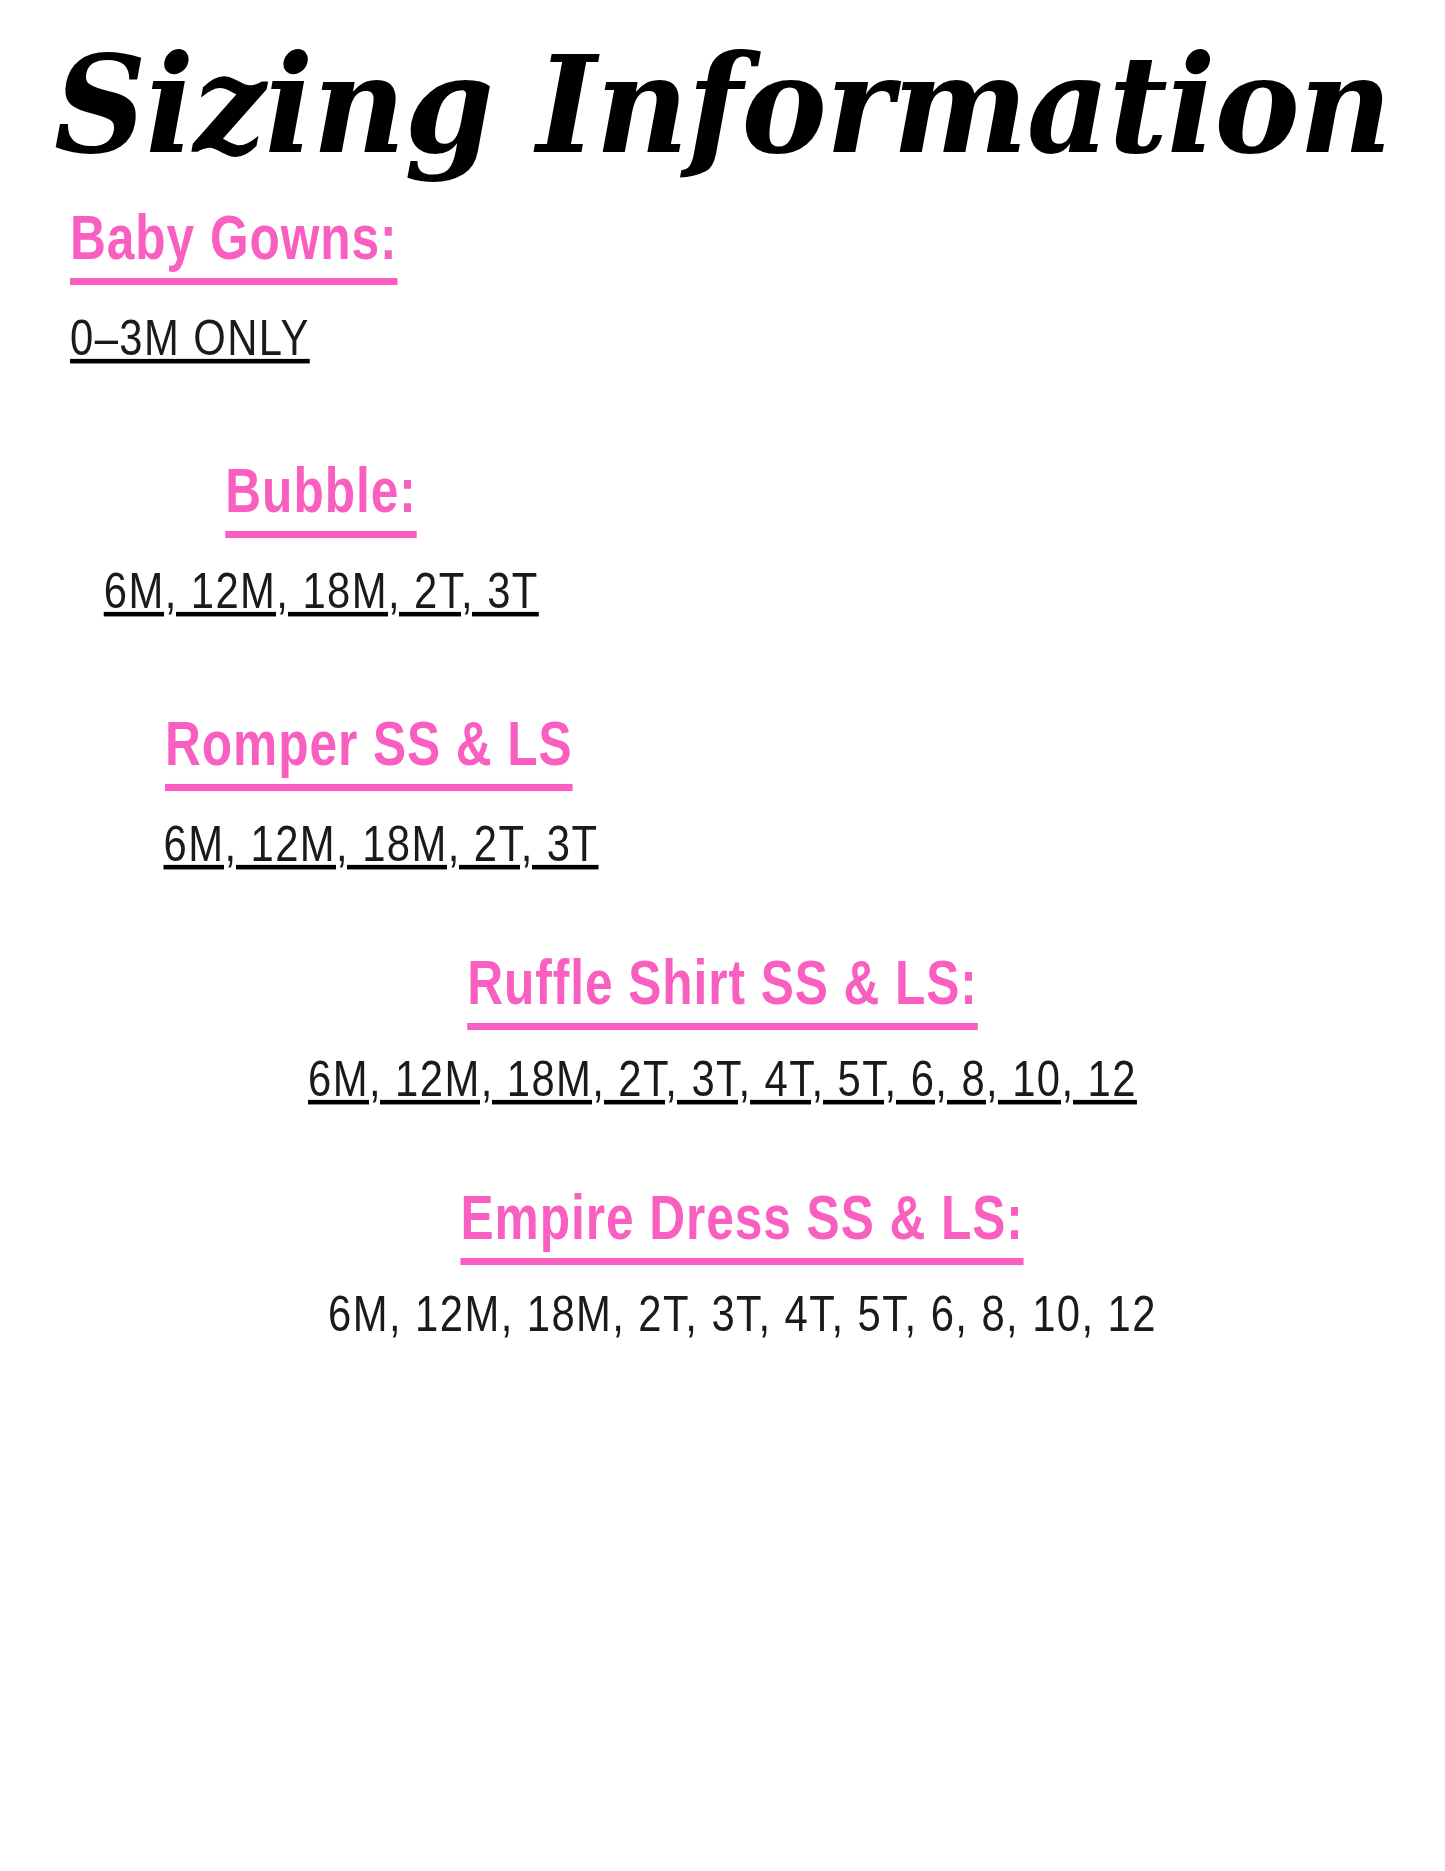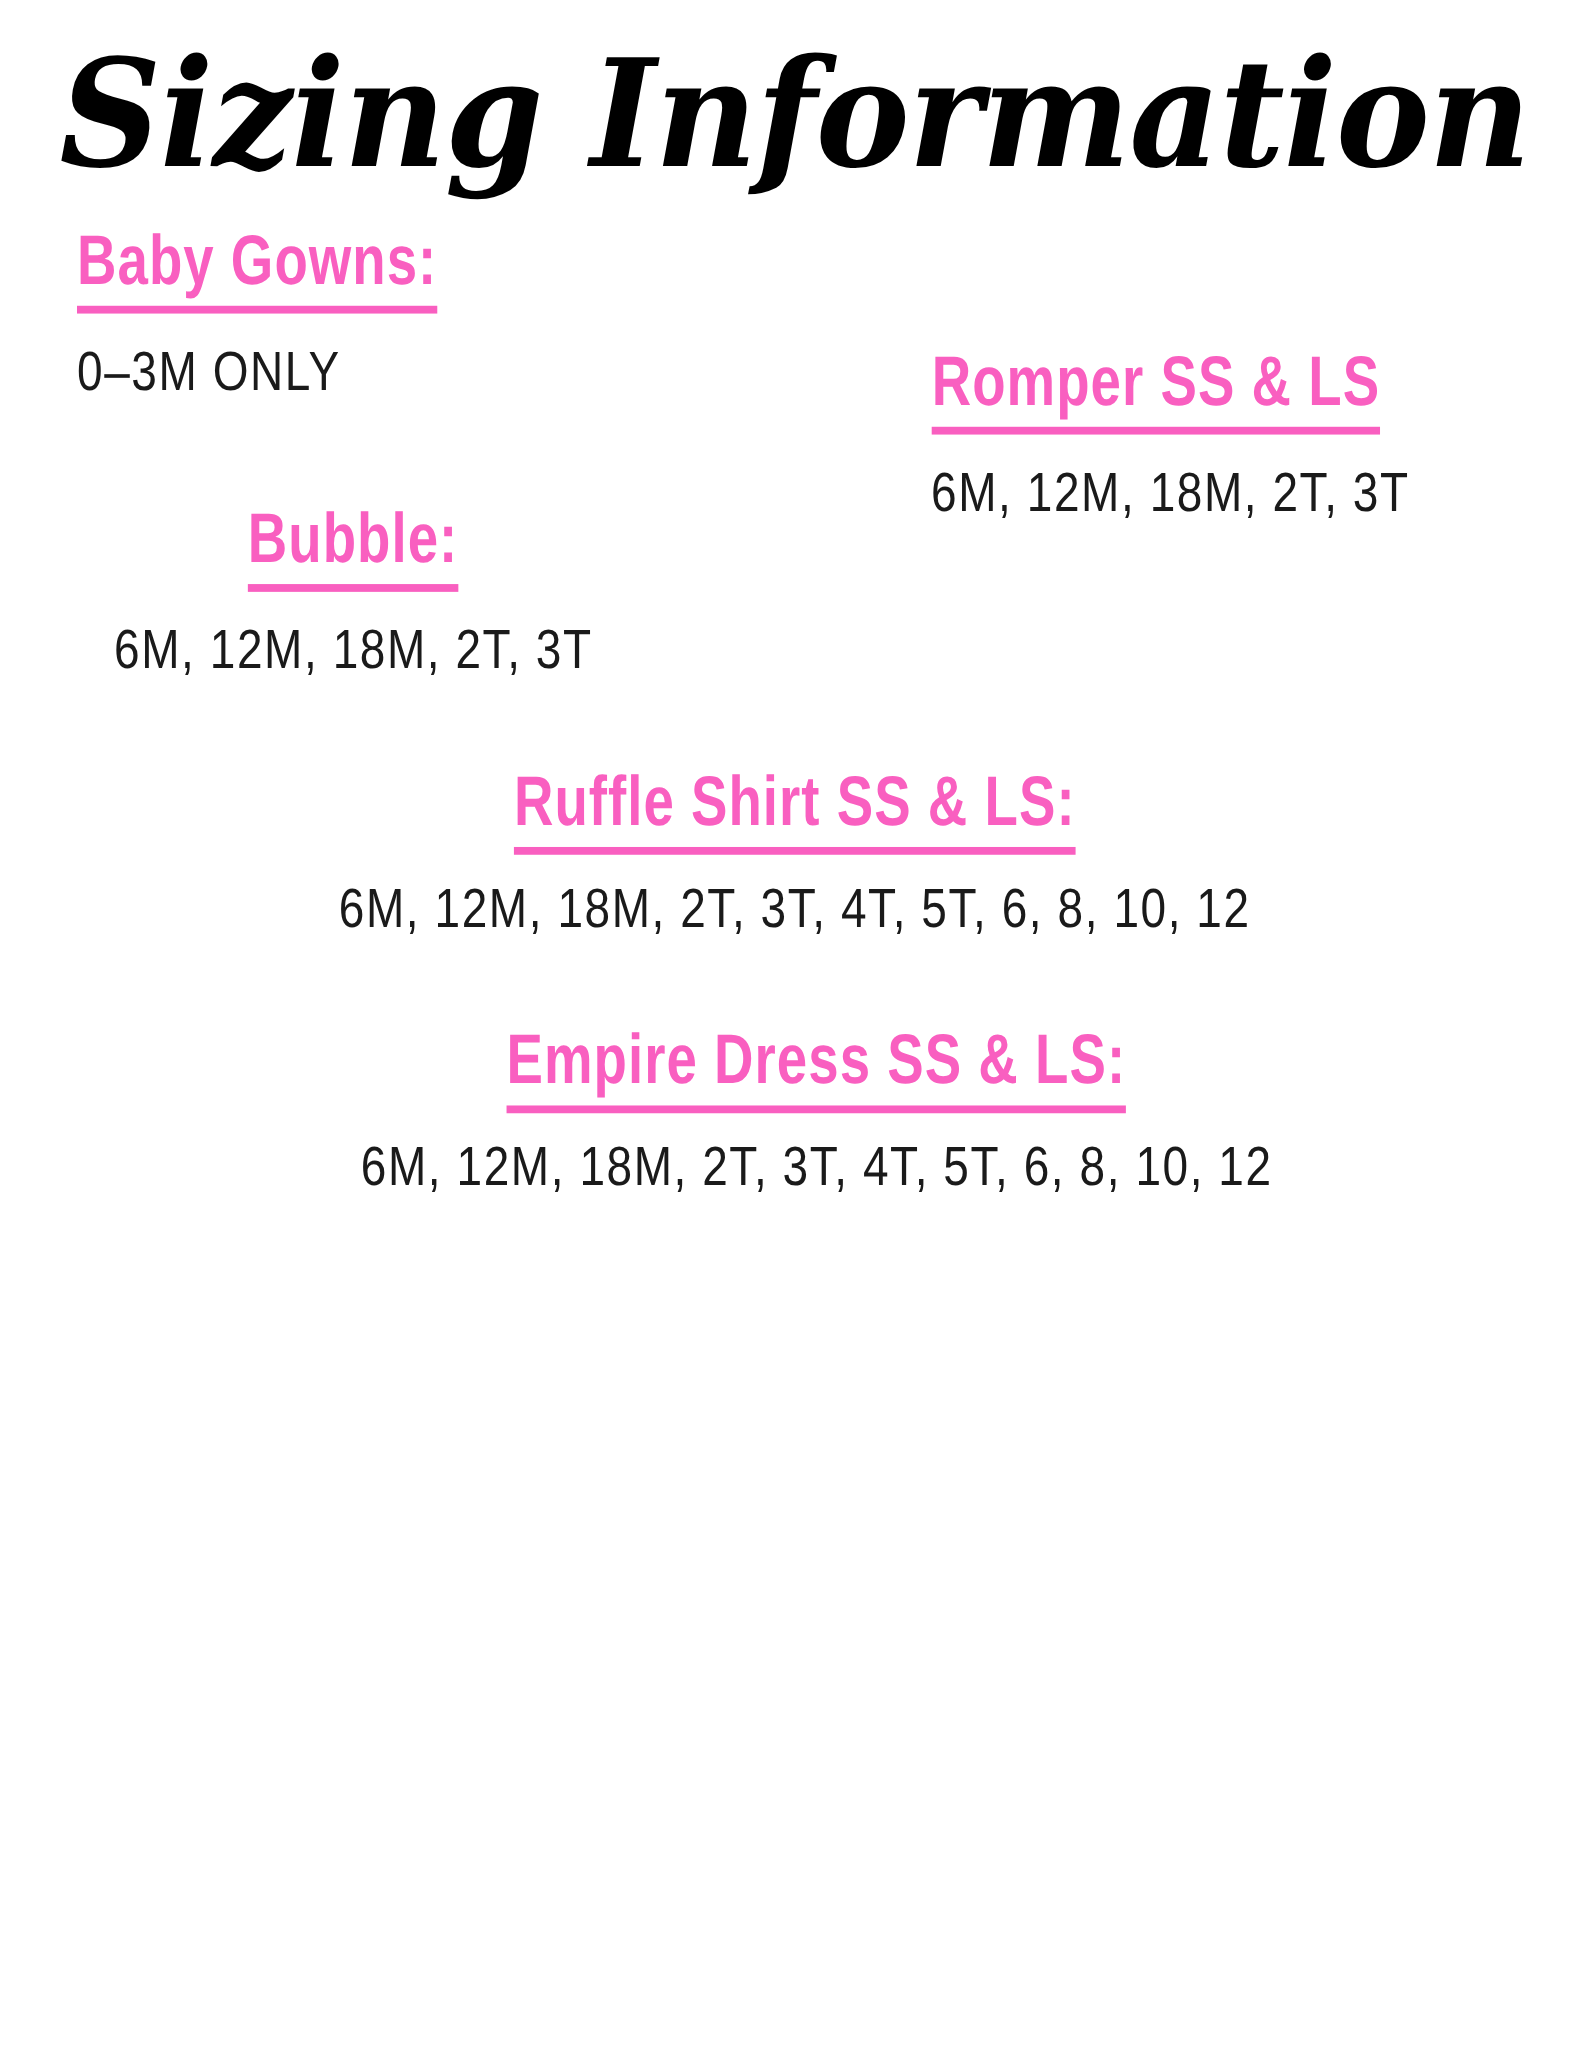--- a/index.html
+++ b/index.html
@@ -36,24 +36,26 @@
     margin: 0;
     padding-top: 34px;
     font-style: italic;
     transform: scaleY(1.06);
     transform-origin: top center;
   }
 
   
   .two-col {
     display: flex;
+    flex-direction: column;
     width: 100%;
     box-sizing: border-box;
     padding: 0 40px;
     margin-top: 54px;
+    text-decoration: underline;
   }
   .col {
     width: 50%;
     box-sizing: border-box;
   }
   .col-left { padding-left: 30px; }
   .col-right { padding-left: 10px; }
 
   
   .section {
@@ -100,21 +102,21 @@
 
   .romper-wrap { text-align: center; }
   .romper-wrap .sec-sizes { margin-left: 22px; }
 
   
   .centered-section {
     text-align: center;
     width: 100%;
   }
   .cs-1 { margin-top: 150px; }
-  .cs-2 { margin-top: 96px; }
+  .cs-2 { margin-top: 96px; text-decoration: underline; }
   .cs-3 { margin-top: 96px; padding-left: 20px; }
 
   .centered-section .sec-heading {
     transform: scaleY(1.18) scaleX(0.92);
     transform-origin: center bottom;
   }
   .centered-section .sec-sizes {
     transform: scaleY(1.14) scaleX(0.95);
     transform-origin: center top;
     margin-top: 22px;

